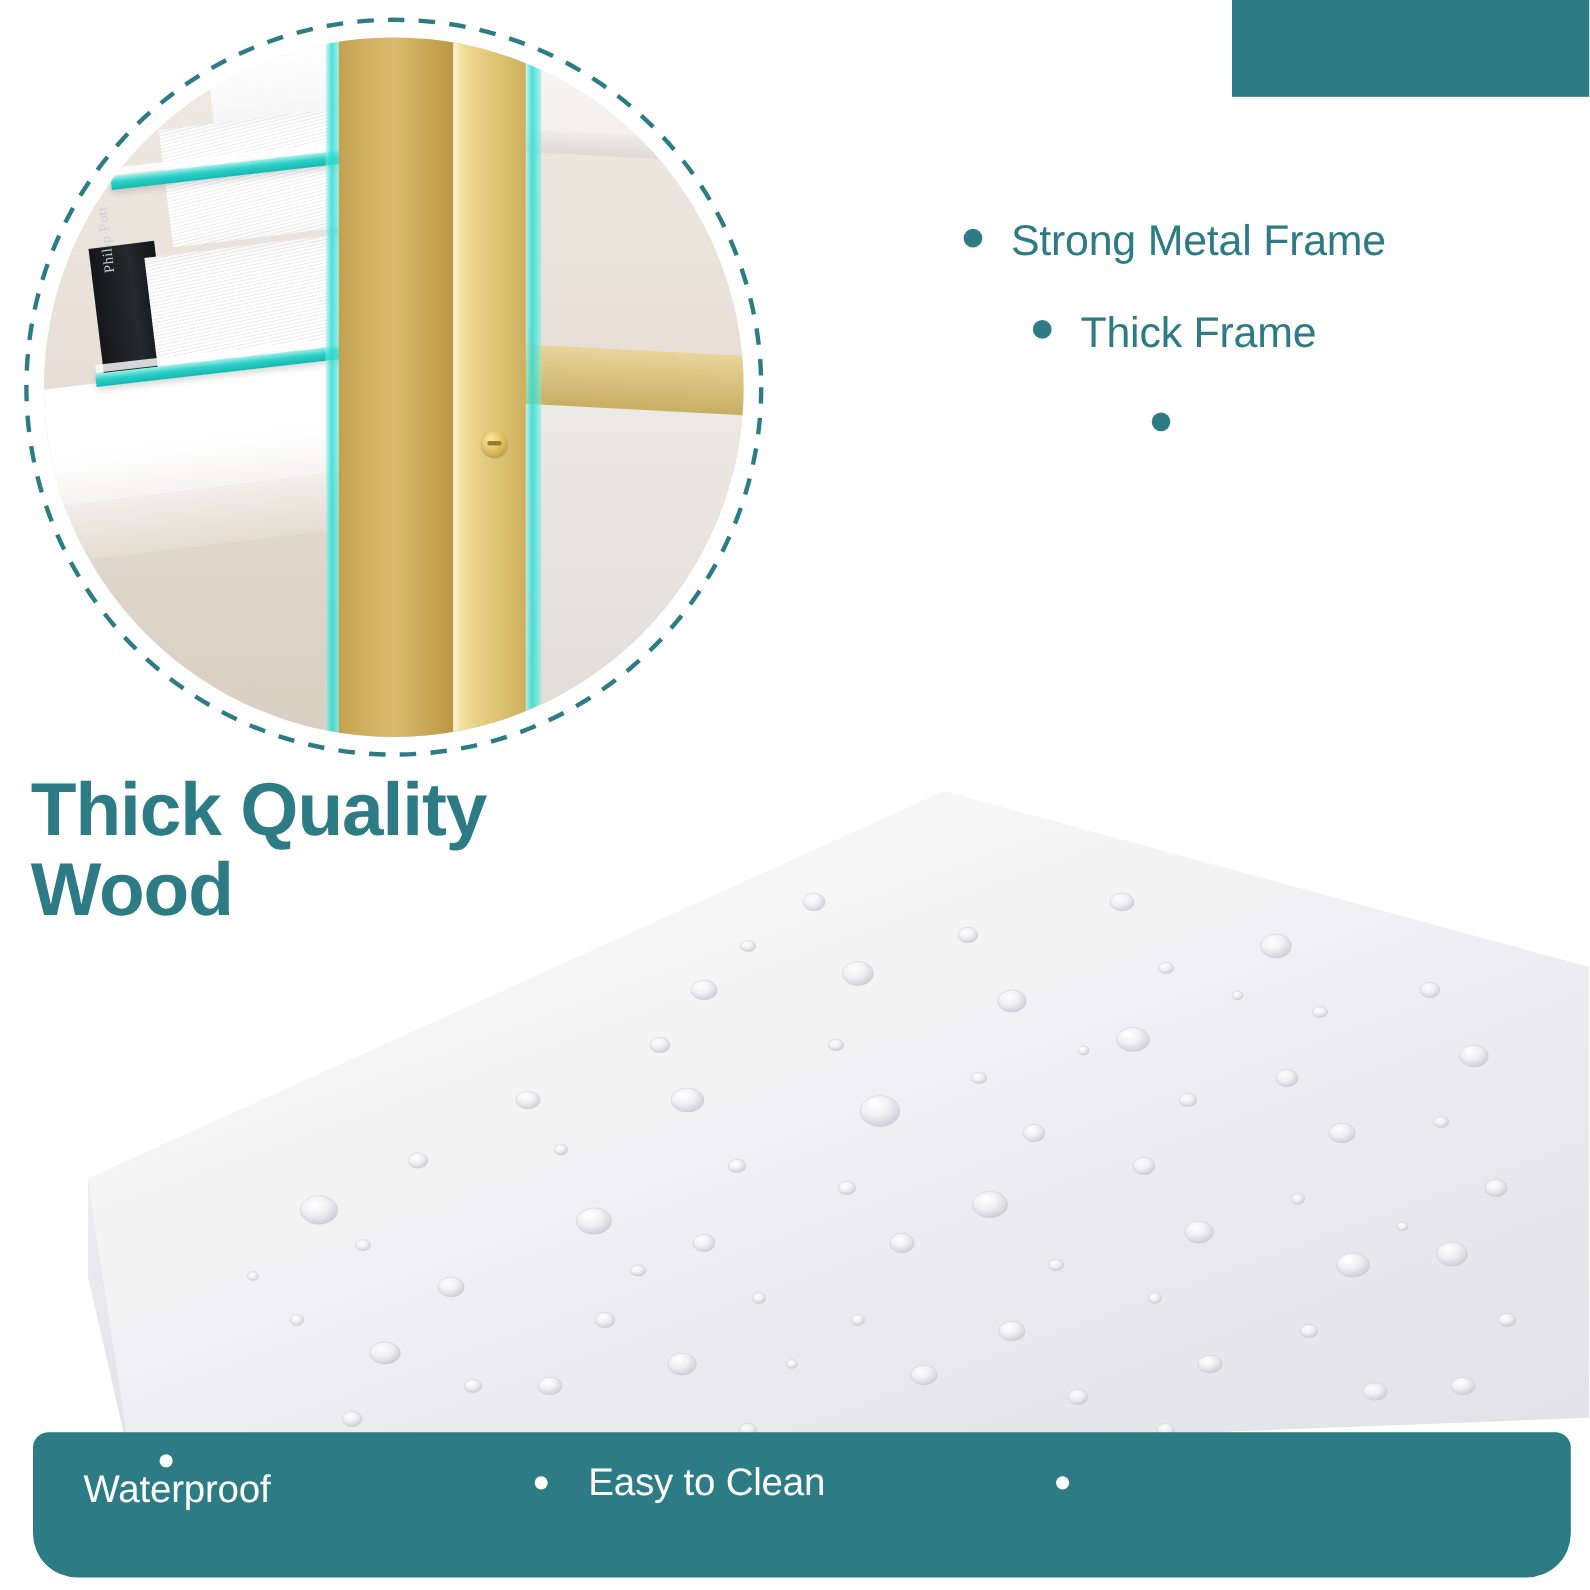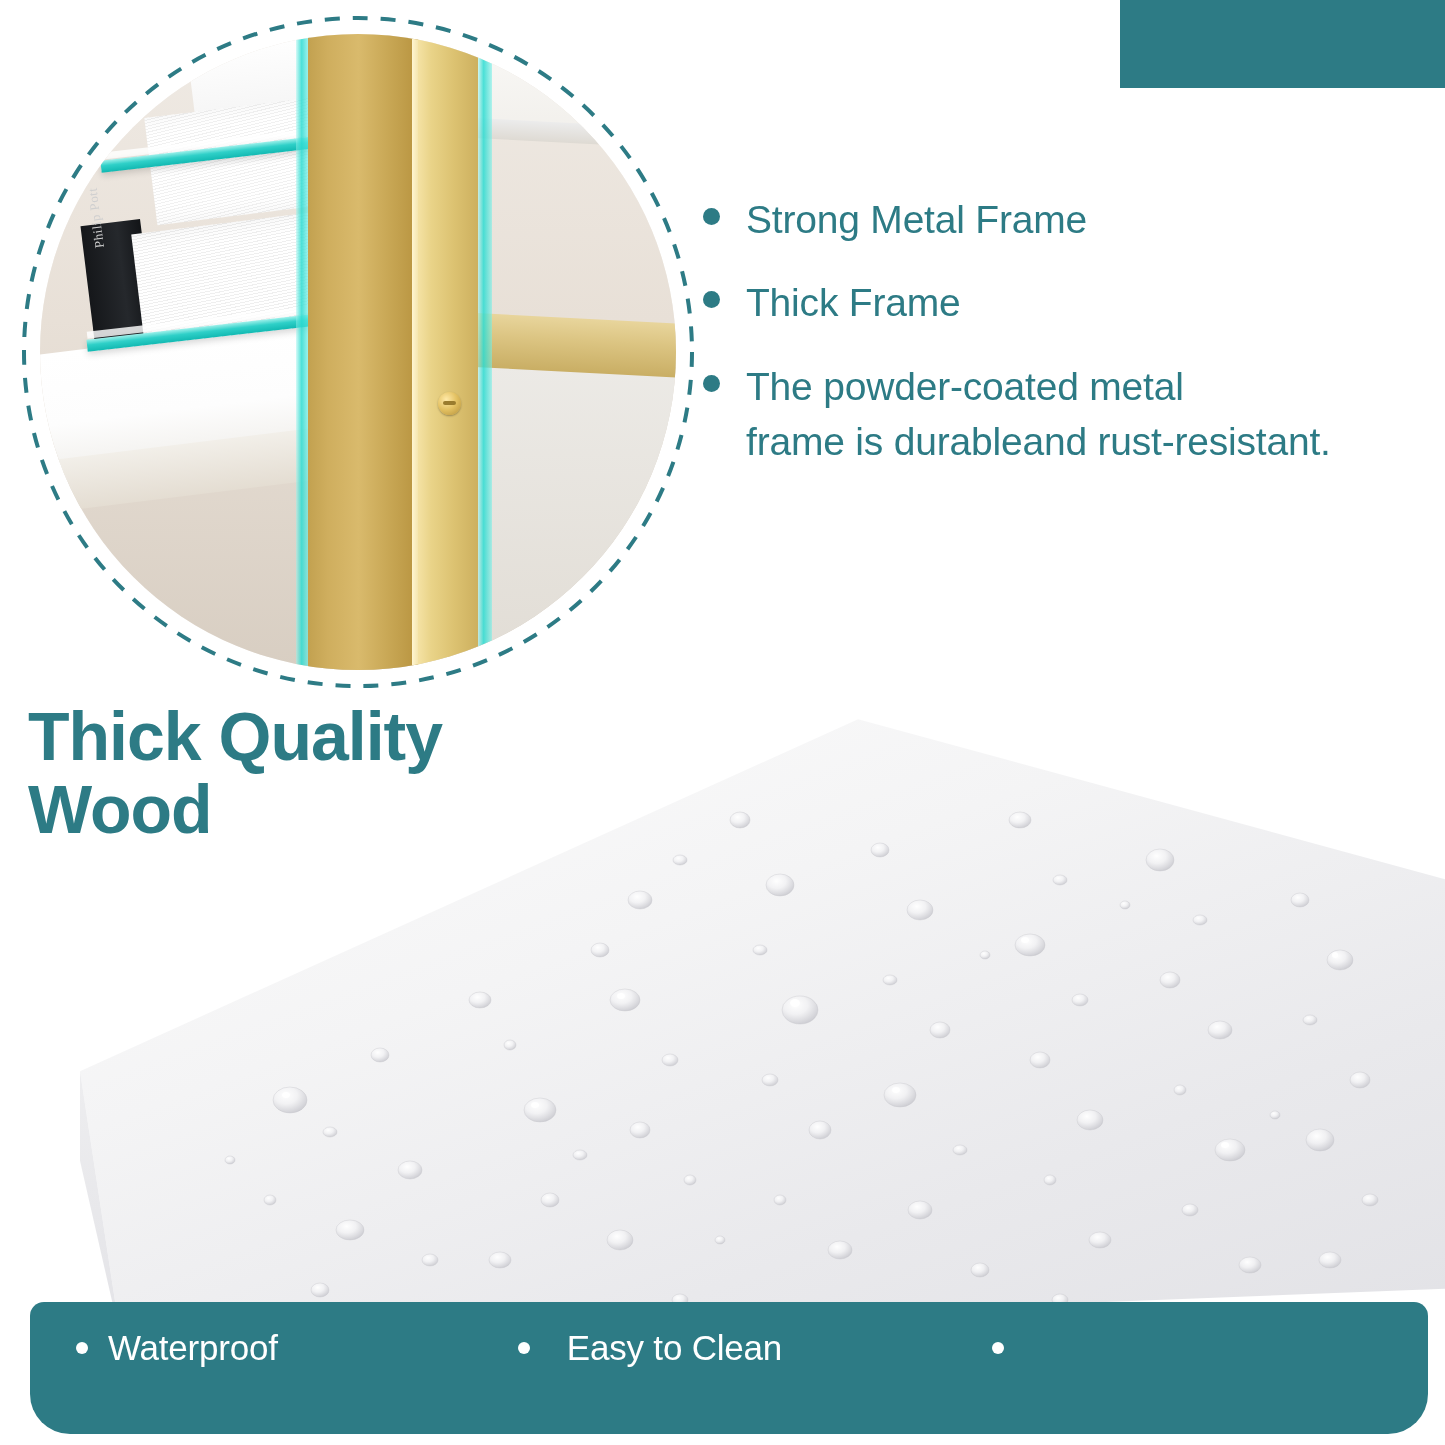--- a/index.html
+++ b/index.html
@@ -243,20 +243,21 @@
   .features {
     position: absolute;
     left: 703px;
     top: 192px;
     width: 730px;
   }
   .feature-row {
     display: flex;
     align-items: flex-start;
     margin-bottom: 28px;
+    justify-content: center;
   }
   .feature-dot {
     flex: 0 0 auto;
     width: 17px;
     height: 17px;
     border-radius: 50%;
     background: #2d7b85;
     margin-top: 16px;
     margin-right: 26px;
   }
@@ -324,21 +325,21 @@
     left: 0; top: 0;
     width: 100%;
     height: 92px;
     display: flex;
     align-items: center;
   }
   .banner-item {
     display: flex;
     align-items: center;
   }
-  .banner-item:nth-child(1) { margin-left: 46px; }
+  .banner-item:nth-child(1) { margin-left: 46px; flex-direction: column; }
   .banner-item:nth-child(2) { margin-left: 240px; gap: 17px; }
   .banner-item:nth-child(3) { margin-left: 210px; }
   .banner-dot {
     width: 12px;
     height: 12px;
     border-radius: 50%;
     background: #ffffff;
     margin-right: 20px;
   }
   .banner-label {
@@ -398,22 +399,20 @@
     <div class="feature-row">
       <div class="feature-dot"></div>
       <div class="feature-text">Strong Metal Frame</div>
     </div>
     <div class="feature-row">
       <div class="feature-dot"></div>
       <div class="feature-text">Thick Frame</div>
     </div>
     <div class="feature-row">
       <div class="feature-dot"></div>
-      <div class="feature-text" style="white-space:pre-line;">The powder-coated metal
-frame is durableand rust-resistant.</div>
     </div>
   </div>
 
   <div class="headline">Thick Quality
 Wood</div>
 
   <div class="board">
     <div class="board-face"></div>
     <div class="board-edge-left"></div>
     <svg class="board-drops" viewBox="0 0 1365 640">

